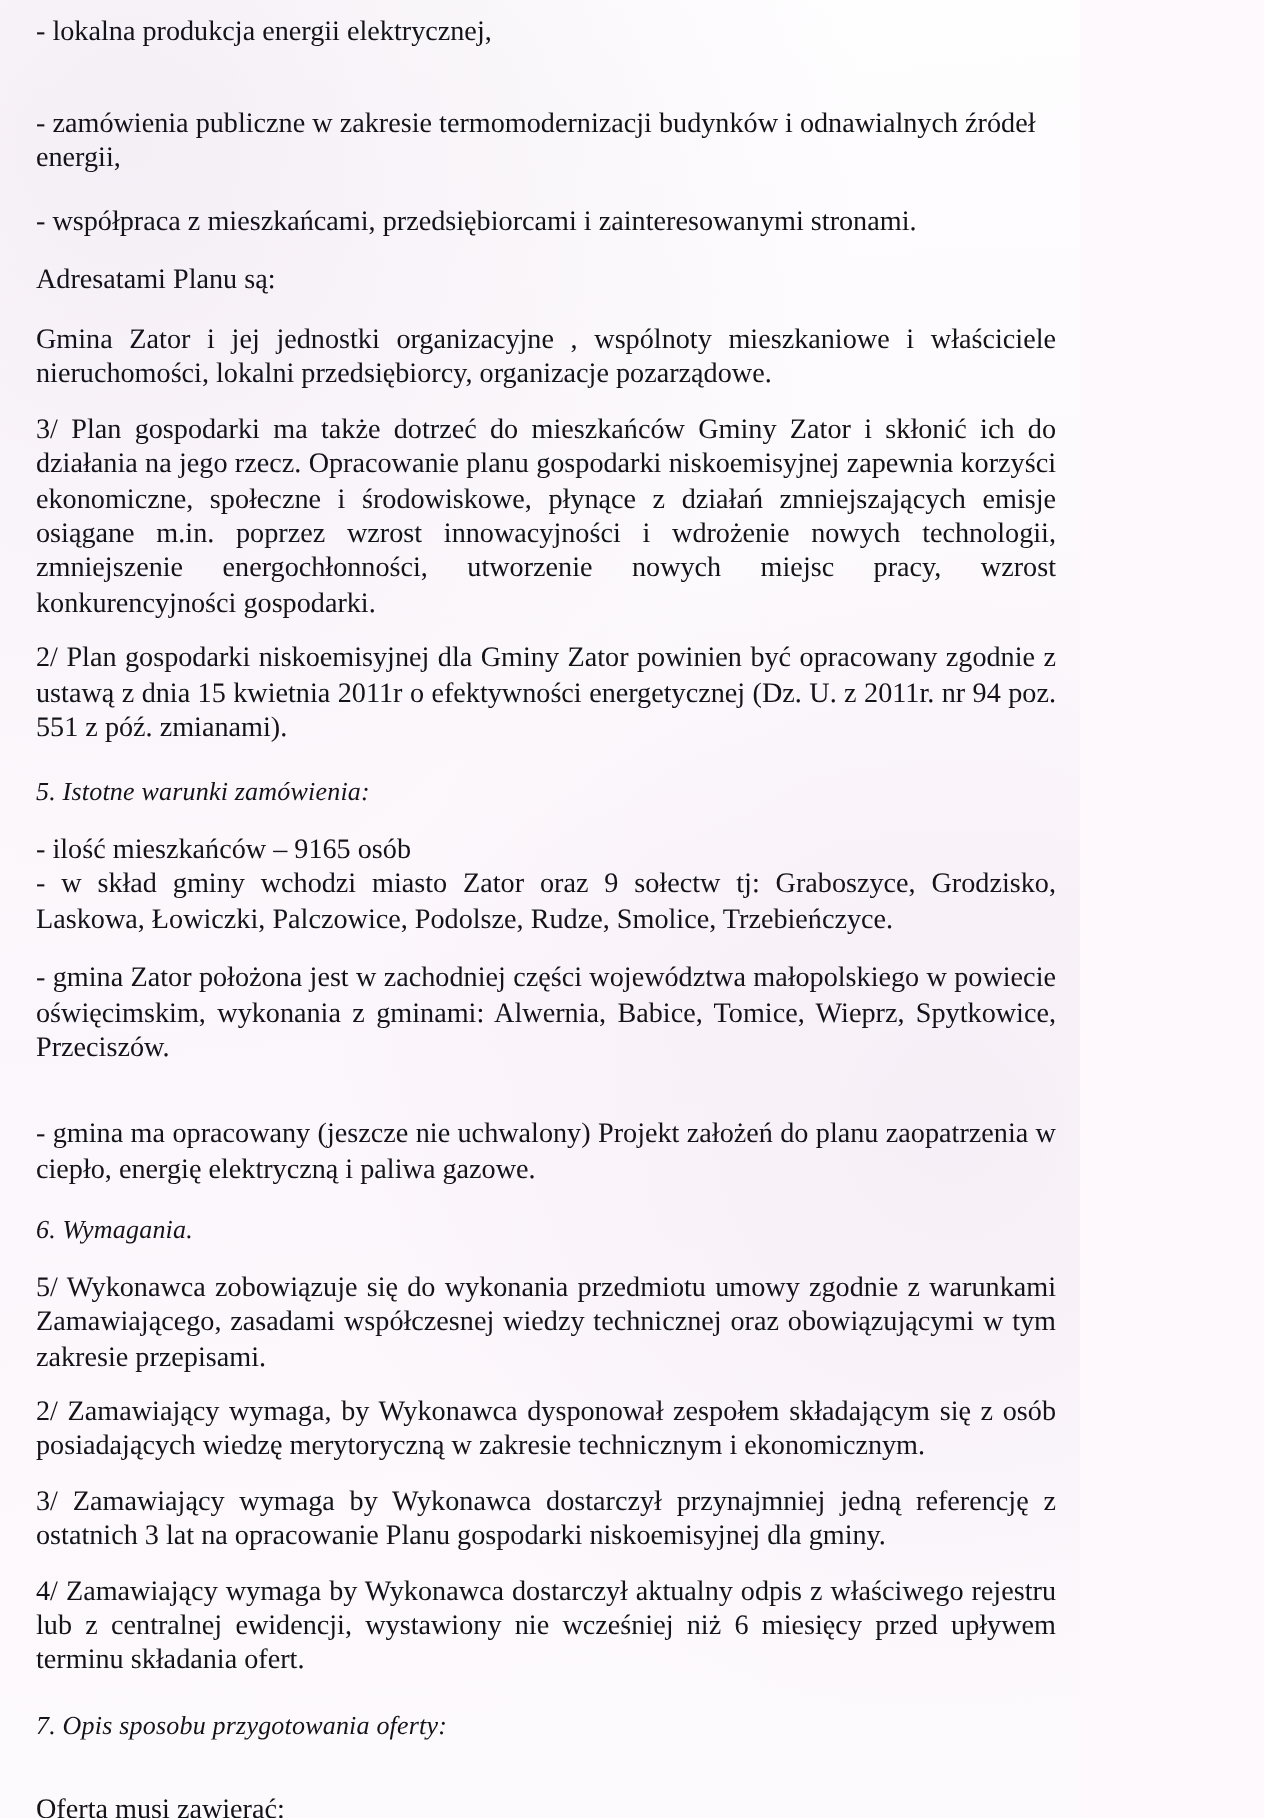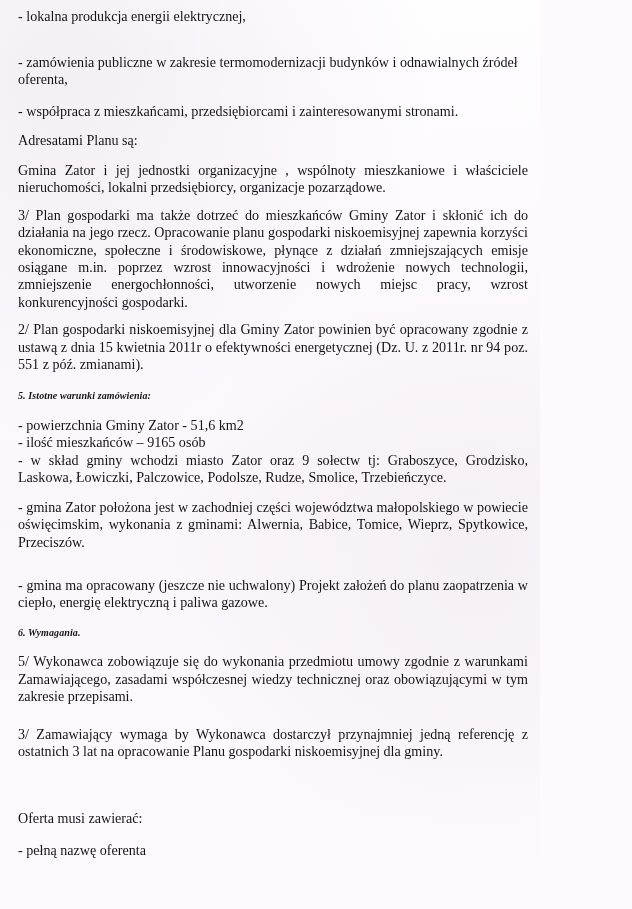--- a/index.html
+++ b/index.html
@@ -47,23 +47,23 @@
     text-align: justify;
     text-justify: inter-word;
   }
 
   .para {
     text-align: justify;
     text-justify: inter-word;
   }
 
   .heading {
-    font-weight: bold;
+    font-weight: normal;
     font-style: italic;
-    font-size: 10px;
+    font-size: 13px;
     line-height: 17.4px;
     letter-spacing: 0.1px;
   }
 
   .list-line {
     font-size: 14.1px;
     line-height: 17.6px;
     text-align: left;
   }
   .spacer-8  { height: 8px; }
@@ -77,67 +77,69 @@
 <div class="page">
   <div class="content">
 
     <div class="spacer-8"></div>
 
     <p class="list-line">- lokalna produkcja energii elektrycznej,</p>
     <div class="spacer-14"></div>
 
     <div class="spacer-14"></div>
 
-    <p class="list-line">- zamówienia publiczne w zakresie termomodernizacji budynków i odnawialnych źródeł oferenta,</p>
+    <p class="list-line">- zamówienia publiczne w zakresie termomodernizacji budynków i odnawialnych źródeł energii,</p>
     <div class="spacer-14"></div>
 
     <p class="list-line">- współpraca z mieszkańcami, przedsiębiorcami i zainteresowanymi stronami.</p>
     <div class="spacer-12"></div>
 
     <p class="list-line">Adresatami Planu są:</p>
     <div class="spacer-12"></div>
 
     <p class="para">Gmina Zator i jej jednostki organizacyjne , wspólnoty mieszkaniowe i właściciele nieruchomości, lokalni przedsiębiorcy, organizacje pozarządowe.</p>
     <div class="spacer-10"></div>
 
     <p class="para">3/ Plan gospodarki ma także dotrzeć do mieszkańców Gminy Zator  i skłonić ich do działania na jego rzecz. Opracowanie planu gospodarki niskoemisyjnej zapewnia korzyści ekonomiczne, społeczne i środowiskowe, płynące z działań zmniejszających emisje osiągane m.in. poprzez wzrost innowacyjności i wdrożenie nowych technologii, zmniejszenie energochłonności, utworzenie nowych miejsc pracy, wzrost konkurencyjności gospodarki.</p>
     <div class="spacer-10"></div>
 
     <p class="para">2/ Plan gospodarki niskoemisyjnej dla Gminy Zator powinien być opracowany zgodnie z ustawą z dnia 15 kwietnia 2011r o efektywności energetycznej (Dz. U. z 2011r. nr 94 poz. 551 z póź. zmianami).</p>
     <div class="spacer-14"></div>
 
     <p class="heading">5. Istotne warunki zamówienia:</p>
     <div class="spacer-12"></div>
 
-    <p class="list-line">- powierzchnia Gminy Zator - 51,6 km2</p>
     <p class="list-line">- ilość mieszkańców – 9165 osób</p>
     <p class="para">- w skład gminy wchodzi miasto Zator oraz 9 sołectw tj: Graboszyce, Grodzisko, Laskowa, Łowiczki, Palczowice, Podolsze, Rudze, Smolice, Trzebieńczyce.</p>
     <div class="spacer-12"></div>
 
     <p class="para">- gmina Zator położona jest w zachodniej części województwa małopolskiego w powiecie oświęcimskim, wykonania z gminami: Alwernia, Babice, Tomice, Wieprz, Spytkowice, Przeciszów.</p>
     <div class="spacer-12"></div>
 
     <div class="spacer-14"></div>
 
     <p class="para">- gmina ma opracowany (jeszcze nie uchwalony) Projekt założeń do planu zaopatrzenia w ciepło, energię elektryczną i paliwa gazowe.</p>
     <div class="spacer-12"></div>
 
     <p class="heading">6. Wymagania.</p>
     <div class="spacer-12"></div>
 
     <p class="para">5/ Wykonawca zobowiązuje się do wykonania przedmiotu umowy zgodnie z warunkami Zamawiającego, zasadami współczesnej wiedzy technicznej oraz obowiązującymi w tym zakresie przepisami.</p>
     <div class="spacer-10"></div>
 
+    <p class="para">2/ Zamawiający wymaga, by Wykonawca dysponował zespołem składającym się z  osób posiadających wiedzę merytoryczną w zakresie technicznym i ekonomicznym.</p>
     <div class="spacer-10"></div>
 
     <p class="para">3/ Zamawiający wymaga by Wykonawca dostarczył przynajmniej jedną referencję z ostatnich 3 lat na opracowanie Planu  gospodarki niskoemisyjnej dla gminy.</p>
     <div class="spacer-10"></div>
 
+    <p class="para">4/ Zamawiający wymaga by Wykonawca dostarczył aktualny odpis z właściwego rejestru lub z centralnej ewidencji, wystawiony nie wcześniej niż 6 miesięcy przed upływem terminu składania ofert.</p>
     <div class="spacer-14"></div>
 
+    <p class="heading">7. Opis sposobu przygotowania oferty:</p>
     <div class="spacer-12"></div>
 
     <div class="spacer-14"></div>
 
     <p class="list-line">Oferta musi zawierać:</p>
     <div class="spacer-14"></div>
 
     <p class="list-line">- pełną nazwę oferenta</p>
 
   </div>

